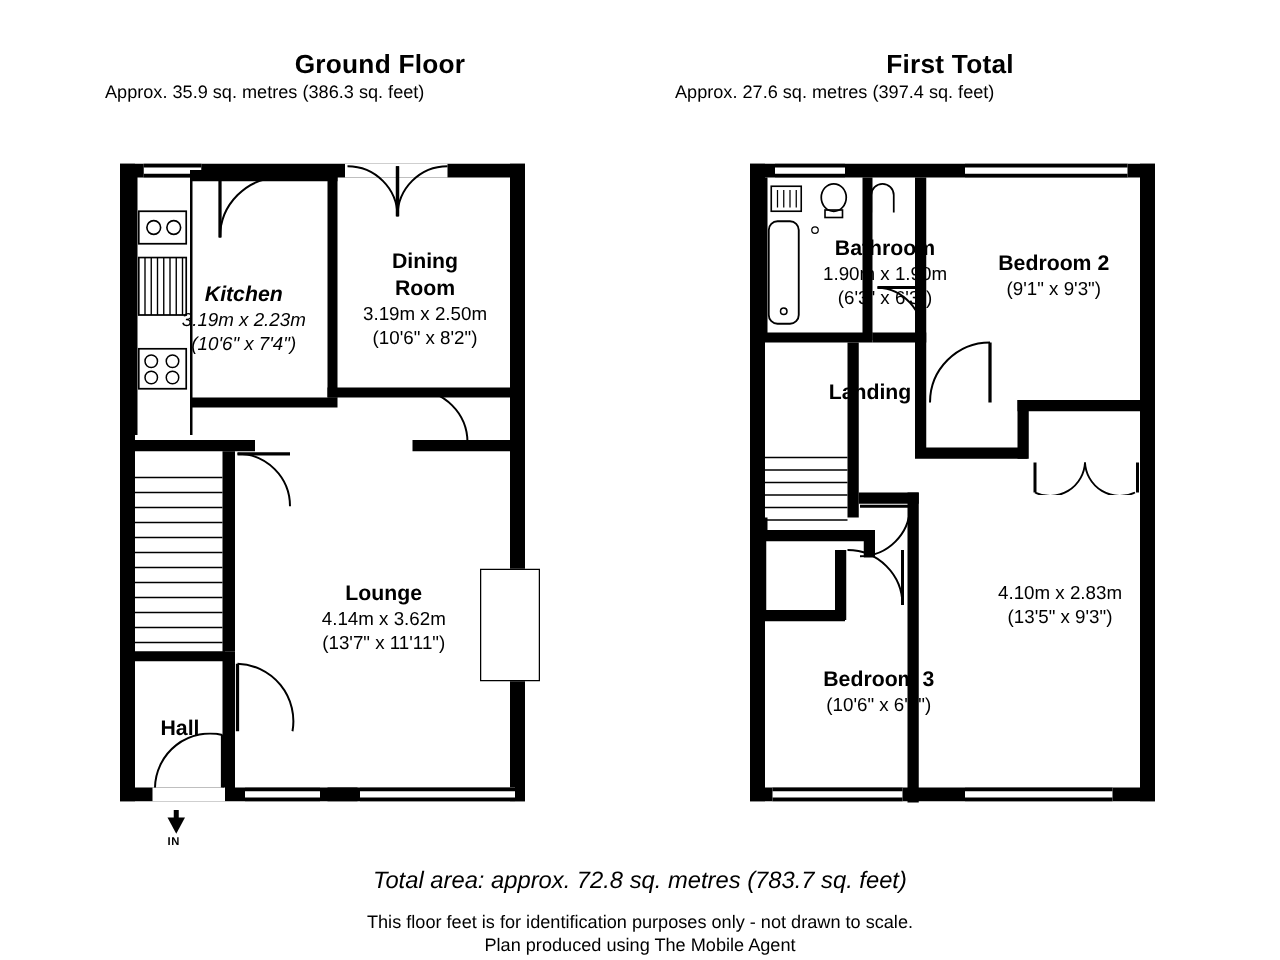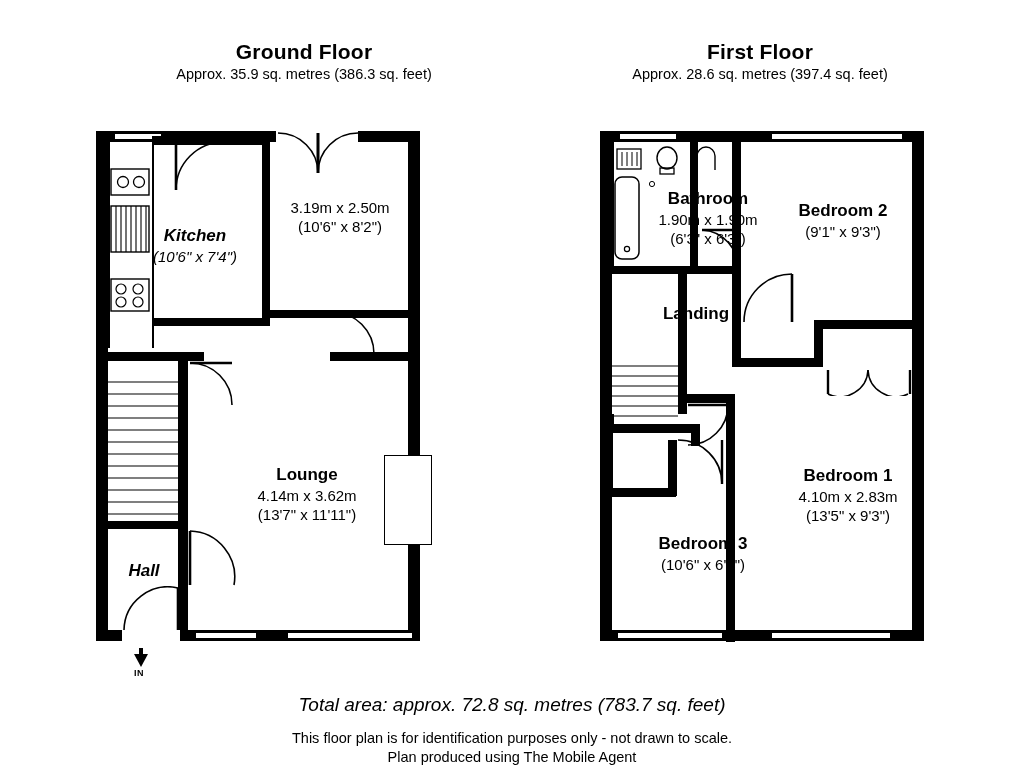--- a/index.html
+++ b/index.html
@@ -15,21 +15,20 @@
 
   .plan-title {
     position: absolute;
     text-align: center;
     font-size: 21px;
     font-weight: bold;
     letter-spacing: 0.2px;
   }
   .plan-sub {
     position: absolute;
-    text-align: center;
     font-size: 14.5px;
   }
 
   .wall { position: absolute; background: #000000; }
   .thin { position: absolute; background: #000000; }
   .openbox { position: absolute; border: 2px solid #000; background: #fff; }
 
   .label {
     position: absolute;
     text-align: center;
@@ -69,22 +68,22 @@
   .in-label { position: absolute; font-size: 9px; font-weight: bold; letter-spacing: .5px; }
 </style>
 </head>
 <body>
 
 <div id="stage">
 
   <div class="plan-title" style="left:84px; top:40px; width:440px;">Ground Floor</div>
   <div class="plan-sub" style="left:84px; top:66px; width:440px;">Approx.  35.9 sq. metres (386.3 sq. feet)</div>
 
-  <div class="plan-title" style="left:540px; top:40px; width:440px;">First Floor</div>
-  <div class="plan-sub" style="left:540px; top:66px; width:440px;">Approx.  28.6 sq. metres (397.4 sq. feet)</div>
+  <div class="plan-title" style="left:540px; top:40px; width:440px;">First Total</div>
+  <div class="plan-sub" style="left:540px; top:66px; width:440px;">Approx.  27.6 sq. metres (397.4 sq. feet)</div>
 
   <div>
 
     <div class="wall" style="left:96px;  top:131px; width:12px;  height:510px;"></div>
     <div class="wall" style="left:408px; top:131px; width:12px;  height:510px;"></div>
     <div class="wall" style="left:96px;  top:131px; width:324px; height:11px;"></div>
     <div class="wall" style="left:96px;  top:630px; width:324px; height:11px;"></div>
 
     <div class="window" style="left:115px; top:131px; width:46px; height:11px;"></div>
     <div style="position:absolute; left:276px; top:131px; width:82px; height:11px; background:#ffffff;"></div>
@@ -210,35 +209,38 @@
     <div class="in-arrow" style="left:132px; top:648px;">
       <svg width="18" height="20" viewBox="0 0 18 20">
         <polygon points="9,19 2,6 16,6" fill="#000"></polygon>
         <rect x="7" y="0" width="4" height="8" fill="#000"></rect>
       </svg>
     </div>
     <div class="in-label" style="left:134px; top:668px;">IN</div>
 
     <div class="label" style="left:90px; top:225px; width:210px;font-style:italic;">
       <span class="nm">Kitchen</span>
+      <span class="d1">3.19m x 2.23m</span>
       <span class="d2">(10'6" x 7'4")</span>
     </div>
 
     <div class="label" style="left:240px; top:198px; width:200px;">
+      <span class="nm">Dining</span>
+      <span class="nm">Room</span>
       <span class="d1">3.19m x 2.50m</span>
       <span class="d2">(10'6" x 8'2")</span>
     </div>
 
     <div class="label" style="left:202px; top:464px; width:210px;">
       <span class="nm">Lounge</span>
       <span class="d1">4.14m x 3.62m</span>
       <span class="d2">(13'7" x 11'11")</span>
     </div>
 
-    <div class="label" style="left:104px; top:560px; width:80px;font-style:italic;">
+    <div class="label" style="left:104px; top:572px; width:80px;">
       <span class="nm">Hall</span>
     </div>
   </div>
 
   <div>
 
     <div class="wall" style="left:600px; top:131px; width:12px;  height:510px;"></div>
     <div class="wall" style="left:912px; top:131px; width:12px;  height:510px;"></div>
     <div class="wall" style="left:600px; top:131px; width:324px; height:11px;"></div>
     <div class="wall" style="left:600px; top:630px; width:324px; height:11px;"></div>
@@ -368,28 +370,27 @@
     <div class="label" style="left:728px; top:200px; width:230px;">
       <span class="nm">Bedroom 2</span>
       <span class="d2">(9'1" x 9'3")</span>
     </div>
 
     <div class="label" style="left:586px; top:303px; width:220px;">
       <span class="nm">Landing</span>
     </div>
 
     <div class="label" style="left:728px; top:465px; width:240px;">
-      <span class="nm">Bedroom 1</span>
       <span class="d1">4.10m x 2.83m</span>
       <span class="d2">(13'5" x 9'3")</span>
     </div>
 
     <div class="label" style="left:592px; top:533px; width:222px;">
       <span class="nm">Bedroom 3</span>
       <span class="d2">(10'6" x 6'9")</span>
     </div>
   </div>
 
   <div class="footer-total" style="left:0; top:694px;font-style:italic;">Total area: approx.  72.8 sq. metres (783.7 sq. feet)</div>
-  <div class="footer-note" style="left:0; top:730px;">This floor plan is for identification purposes only - not drawn to scale.</div>
+  <div class="footer-note" style="left:0; top:730px;">This floor feet is for identification purposes only - not drawn to scale.</div>
   <div class="footer-note" style="left:0; top:749px;">Plan produced using The Mobile Agent</div>
 
 </div>
 
 </body></html>

